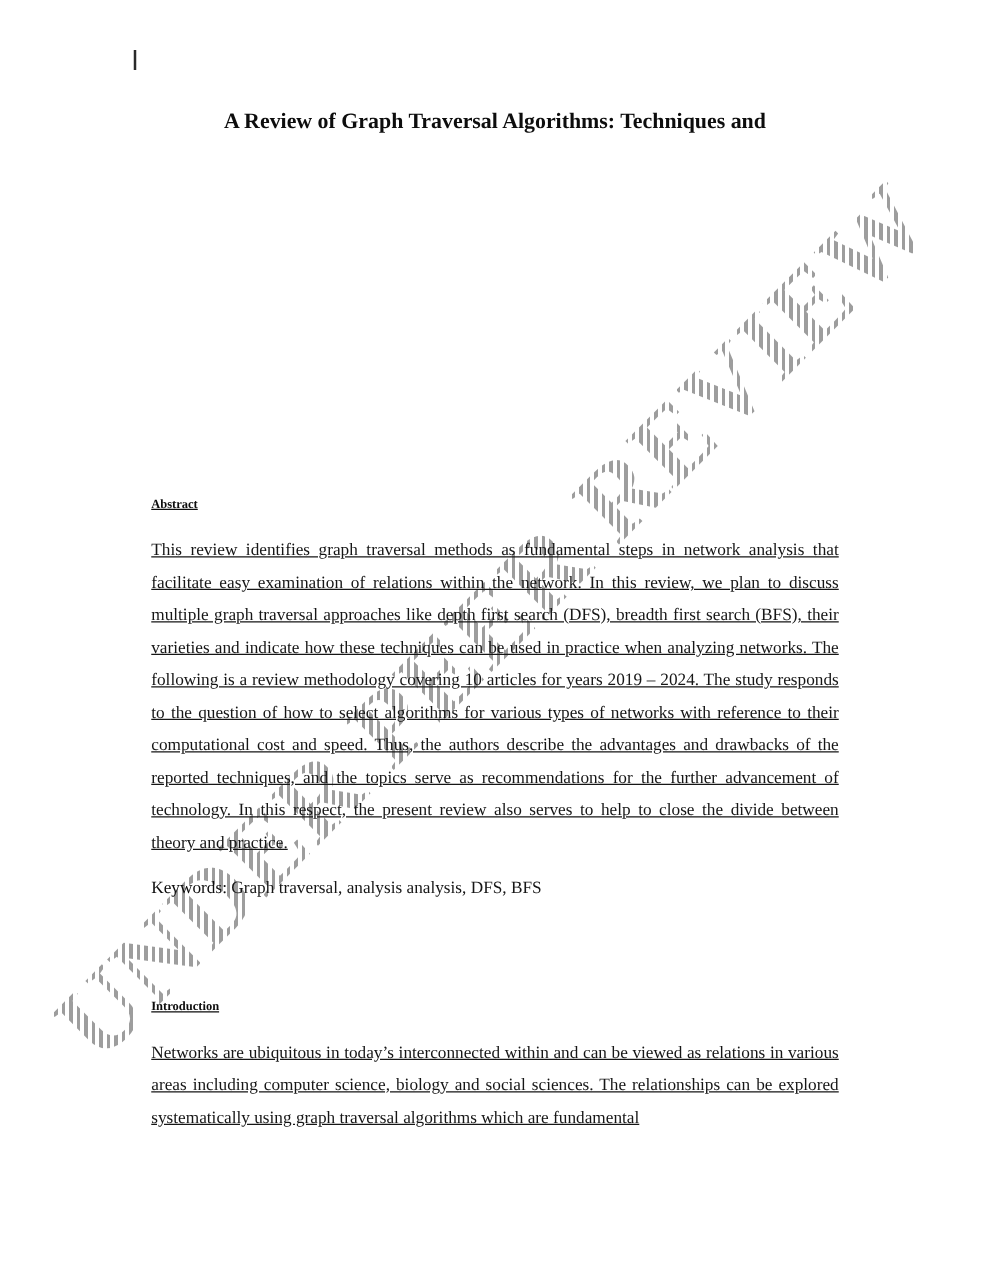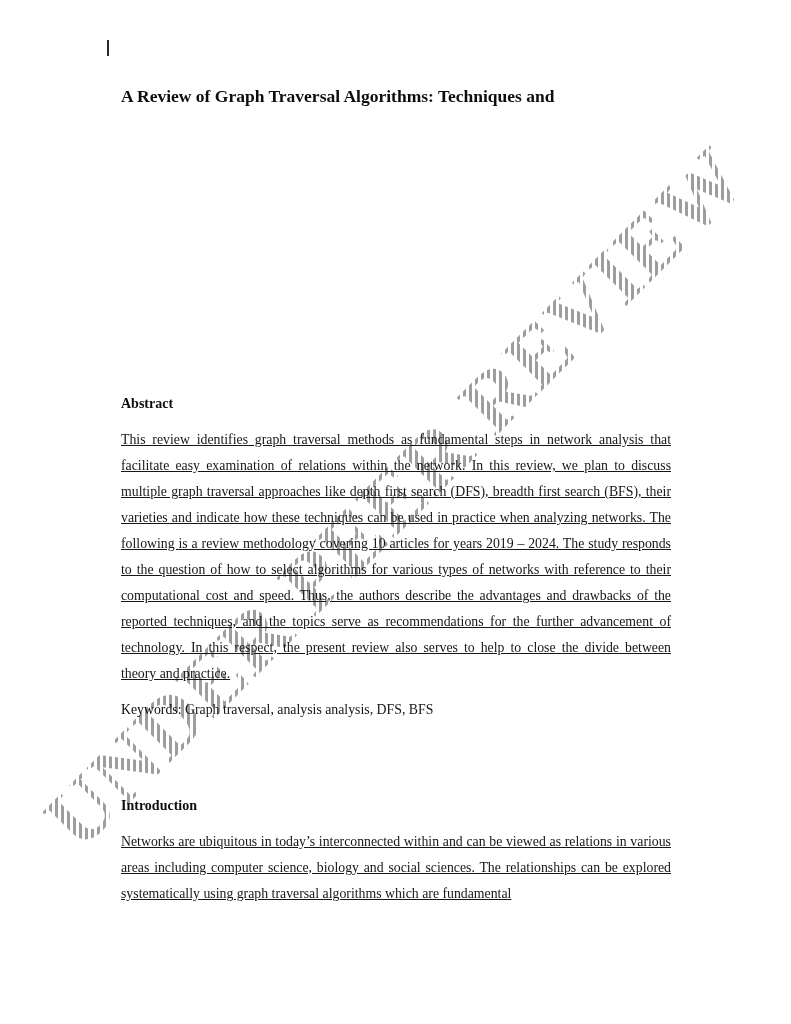--- a/index.html
+++ b/index.html
@@ -57,31 +57,32 @@
     z-index: 1;
   }
   
   .content {
     position: relative;
     z-index: 1;
     padding: 0 120px 0 121px; 
   }
   .doc-title {
     margin-top: 80px;
-    text-align: left;
+    text-align: center;
     font-weight: bold;
     font-size: 17.5px;
     line-height: 33px;
     color: #0d0d0d;
   }
   .section-heading {
     font-weight: bold;
-    font-size: 14px;
+    font-size: 10px;
     line-height: 18px;
     color: #0d0d0d;
+    text-decoration: underline;
   }
   .abstract-heading { margin-top: 282px; }
   .para {
     margin-top: 14px;
     font-size: 13.8px;
     line-height: 26px;
     text-align: justify;
     color: #161616;
     text-decoration: underline;
   }

